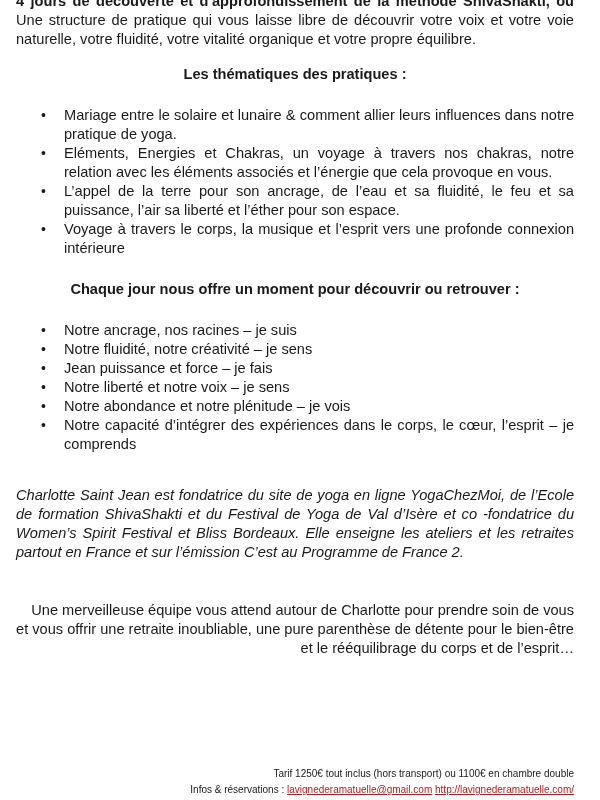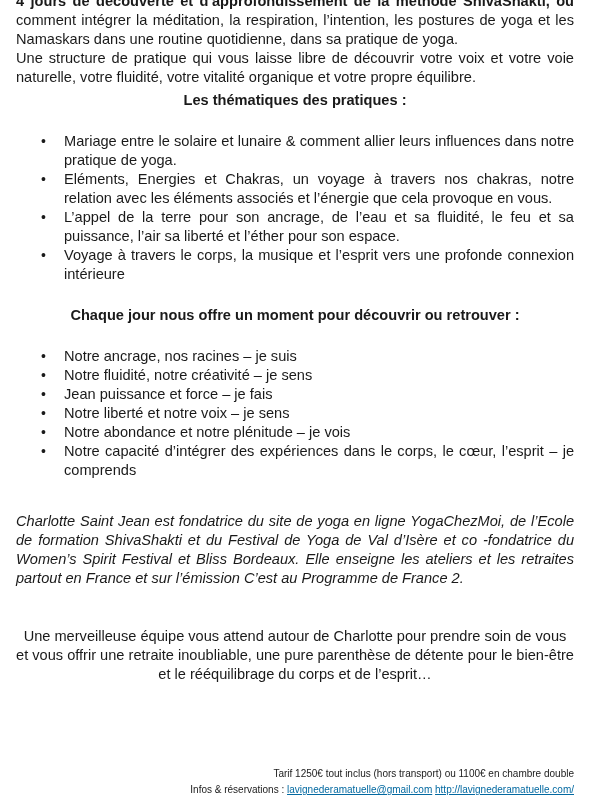--- a/index.html
+++ b/index.html
@@ -45,47 +45,46 @@
       position: absolute;
       left: 25px;
       top: 0;
       font-size: 14px;
     }
     .bio {
       font-style: italic;
       text-align: justify;
     }
     .closing {
-      text-align: center;
+      text-align: right;
     }
     .footer {
       position: absolute;
       right: 26px;
       top: 766px;
       text-align: right;
       font-size: 10px;
       line-height: 16px;
     }
     a {
-      color: #0369a1;
+      color: #b91c1c;
       text-decoration: underline;
     }
   </style>
 </head>
 <body>
 
 <div class="page">
 
   <div class="intro">
     <p class="first">4 jours de découverte et d'approfondissement de la méthode ShivaShakti, ou</p>
-    <p>comment intégrer la méditation, la respiration, l’intention, les postures de yoga et les Namaskars dans une routine quotidienne, dans sa pratique de yoga.</p>
     <p>Une structure de pratique qui vous laisse libre de découvrir votre voix et votre voie naturelle, votre fluidité, votre vitalité organique et votre propre équilibre.</p>
   </div>
 
-  <p class="heading" style="margin-top:4px;">Les thématiques des pratiques :</p>
+  <p class="heading" style="margin-top:16px;">Les thématiques des pratiques :</p>
 
   <ul style="margin-top:22px;">
     <li><span class="bullet">•</span><span>Mariage entre le solaire et lunaire &amp; comment allier leurs influences dans notre pratique de yoga.</span></li>
     <li><span class="bullet">•</span><span>Eléments, Energies et Chakras, un voyage à travers nos chakras, notre relation avec les éléments associés et l’énergie que cela provoque en vous.</span></li>
     <li><span class="bullet">•</span><span>L’appel de la terre pour son ancrage, de l’eau et sa fluidité, le feu et sa puissance, l’air sa liberté et l’éther pour son espace.</span></li>
     <li><span class="bullet">•</span><span>Voyage à travers le corps, la musique et l’esprit vers une profonde connexion intérieure</span></li>
   </ul>
 
   <p class="heading" style="margin-top:22px;">Chaque jour nous offre un moment pour découvrir ou retrouver :</p>
 

